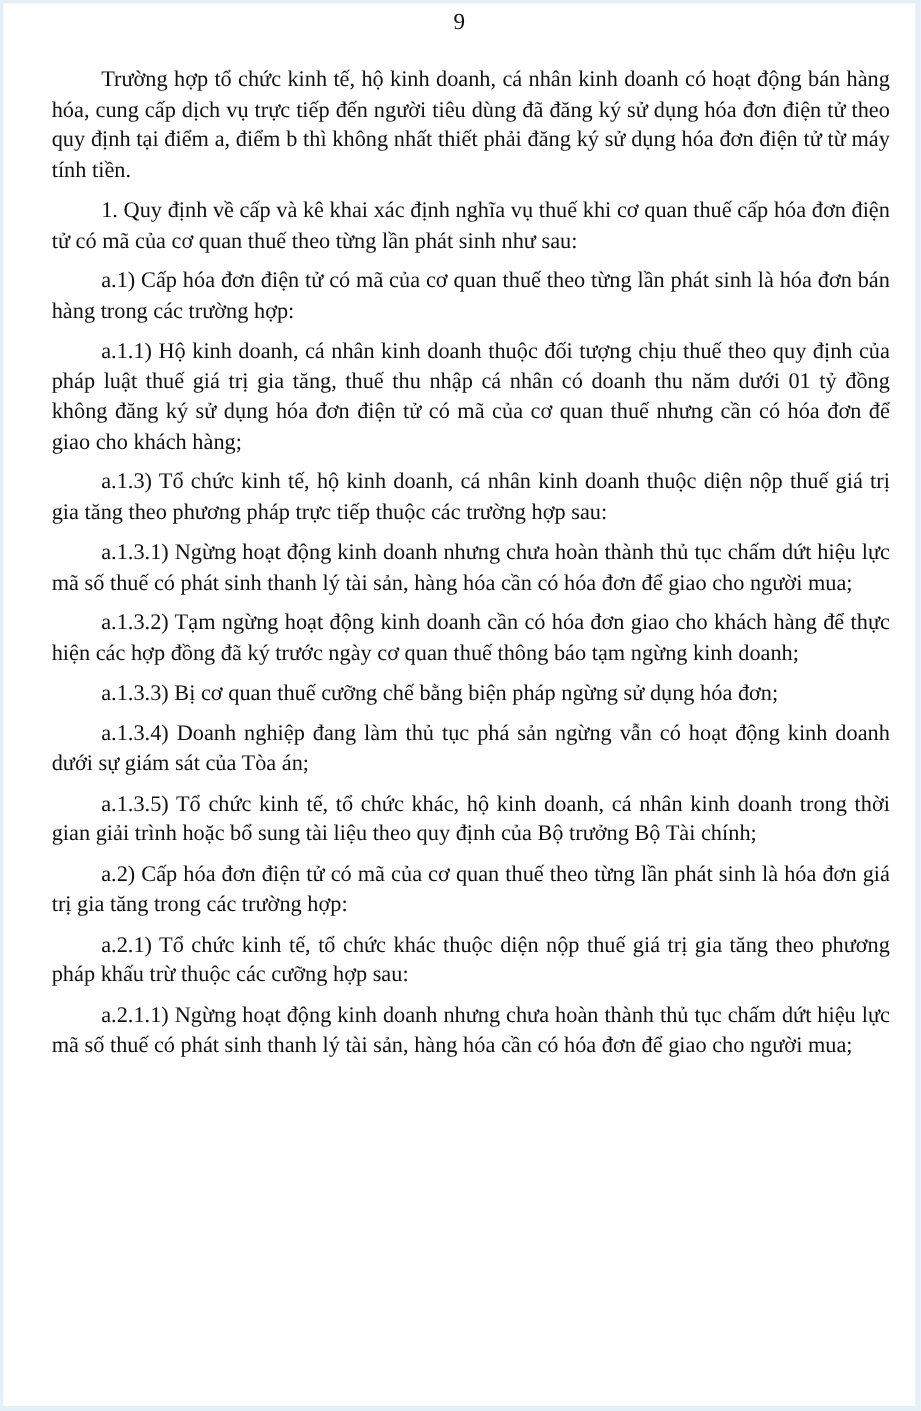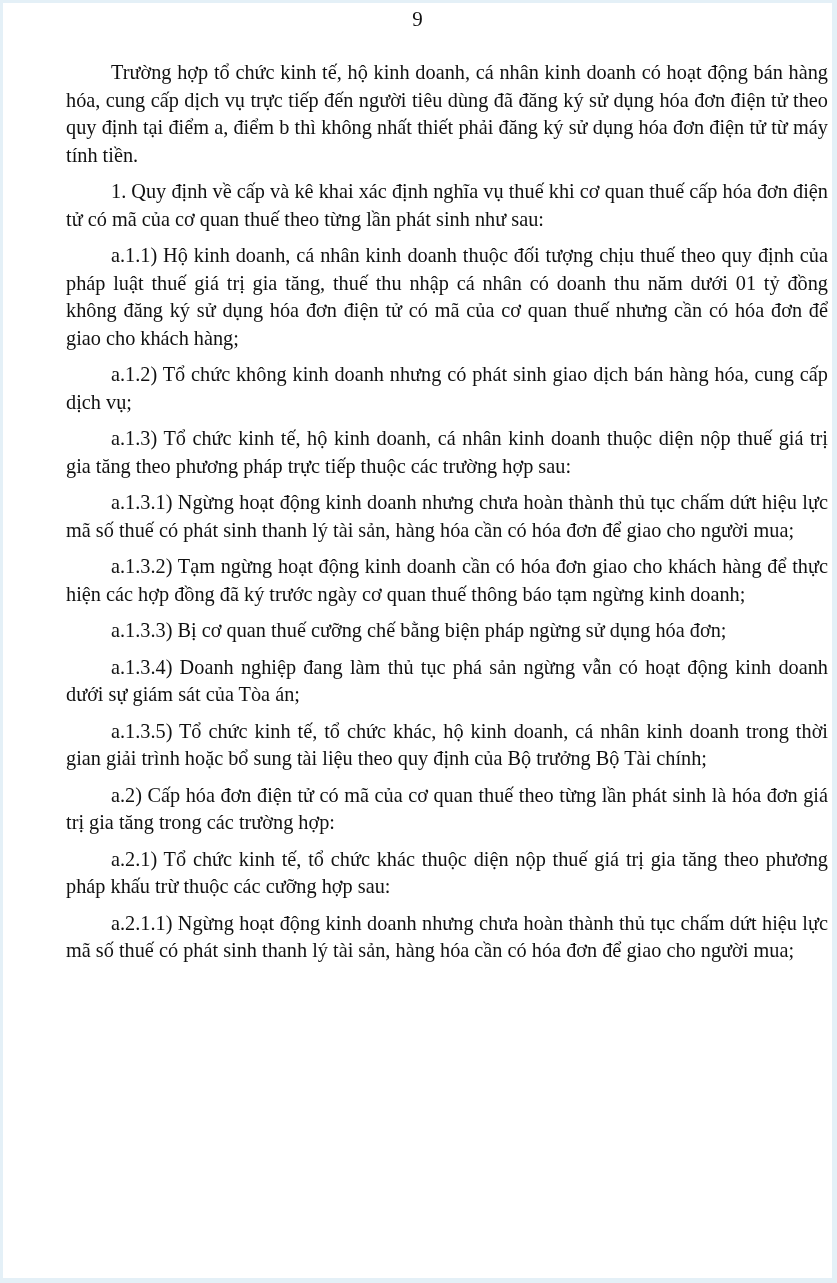--- a/index.html
+++ b/index.html
@@ -18,43 +18,43 @@
   .page-number {
     position: absolute;
     top: 4px; left: 0; width: 100%;
     text-align: center;
     font-family: "Liberation Serif", serif;
     font-size: 21px;
     color: #111;
   }
   .content {
     position: absolute;
-    left: 63px; top: 56px;
+    left: 44px; top: 56px;
     width: 762px;
     font-family: "Liberation Serif", serif;
     font-size: 20.3px;
     line-height: 27.5px;
     color: #111;
     text-align: justify;
   }
   .para {
     margin: 0 0 9px 0;
     text-indent: 45px;
   }
 </style>
 </head>
 <body>
 
 <div class="page">
   <div class="page-number">9</div>
   <div class="content">
     <p class="para">Trường hợp tổ chức kinh tế, hộ kinh doanh, cá nhân kinh doanh có hoạt động bán hàng hóa, cung cấp dịch vụ trực tiếp đến người tiêu dùng đã đăng ký sử dụng hóa đơn điện tử theo quy định tại điểm a, điểm b thì không nhất thiết phải đăng ký sử dụng hóa đơn điện tử từ máy tính tiền.</p>
     <p class="para">1. Quy định về cấp và kê khai xác định nghĩa vụ thuế khi cơ quan thuế cấp hóa đơn điện tử có mã của cơ quan thuế theo từng lần phát sinh như sau:</p>
+    <p class="para">a.1) Cấp hóa đơn điện tử có mã của cơ quan thuế theo từng lần phát sinh là hóa đơn bán hàng trong các trường hợp:</p>
     <p class="para">a.1.1) Hộ kinh doanh, cá nhân kinh doanh thuộc đối tượng chịu thuế theo quy định của pháp luật thuế giá trị gia tăng, thuế thu nhập cá nhân có doanh thu năm dưới 01 tỷ đồng không đăng ký sử dụng hóa đơn điện tử có mã của cơ quan thuế nhưng cần có hóa đơn để giao cho khách hàng;</p>
-    <p class="para">a.1.2) Tổ chức không kinh doanh nhưng có phát sinh giao dịch bán hàng hóa, cung cấp dịch vụ;</p>
     <p class="para">a.1.3) Tổ chức kinh tế, hộ kinh doanh, cá nhân kinh doanh thuộc diện nộp thuế giá trị gia tăng theo phương pháp trực tiếp thuộc các trường hợp sau:</p>
     <p class="para">a.1.3.1) Ngừng hoạt động kinh doanh nhưng chưa hoàn thành thủ tục chấm dứt hiệu lực mã số thuế có phát sinh thanh lý tài sản, hàng hóa cần có hóa đơn để giao cho người mua;</p>
     <p class="para">a.1.3.2) Tạm ngừng hoạt động kinh doanh cần có hóa đơn giao cho khách hàng để thực hiện các hợp đồng đã ký trước ngày cơ quan thuế thông báo tạm ngừng kinh doanh;</p>
     <p class="para">a.1.3.3) Bị cơ quan thuế cưỡng chế bằng biện pháp ngừng sử dụng hóa đơn;</p>
     <p class="para">a.1.3.4) Doanh nghiệp đang làm thủ tục phá sản ngừng vẫn có hoạt động kinh doanh dưới sự giám sát của Tòa án;</p>
     <p class="para">a.1.3.5) Tổ chức kinh tế, tổ chức khác, hộ kinh doanh, cá nhân kinh doanh trong thời gian giải trình hoặc bổ sung tài liệu theo quy định của Bộ trưởng Bộ Tài chính;</p>
     <p class="para">a.2) Cấp hóa đơn điện tử có mã của cơ quan thuế theo từng lần phát sinh là hóa đơn giá trị gia tăng trong các trường hợp:</p>
     <p class="para">a.2.1) Tổ chức kinh tế, tổ chức khác thuộc diện nộp thuế giá trị gia tăng theo phương pháp khấu trừ thuộc các cưỡng hợp sau:</p>
     <p class="para">a.2.1.1) Ngừng hoạt động kinh doanh nhưng chưa hoàn thành thủ tục chấm dứt hiệu lực mã số thuế có phát sinh thanh lý tài sản, hàng hóa cần có hóa đơn để giao cho người mua;</p>
   </div>

